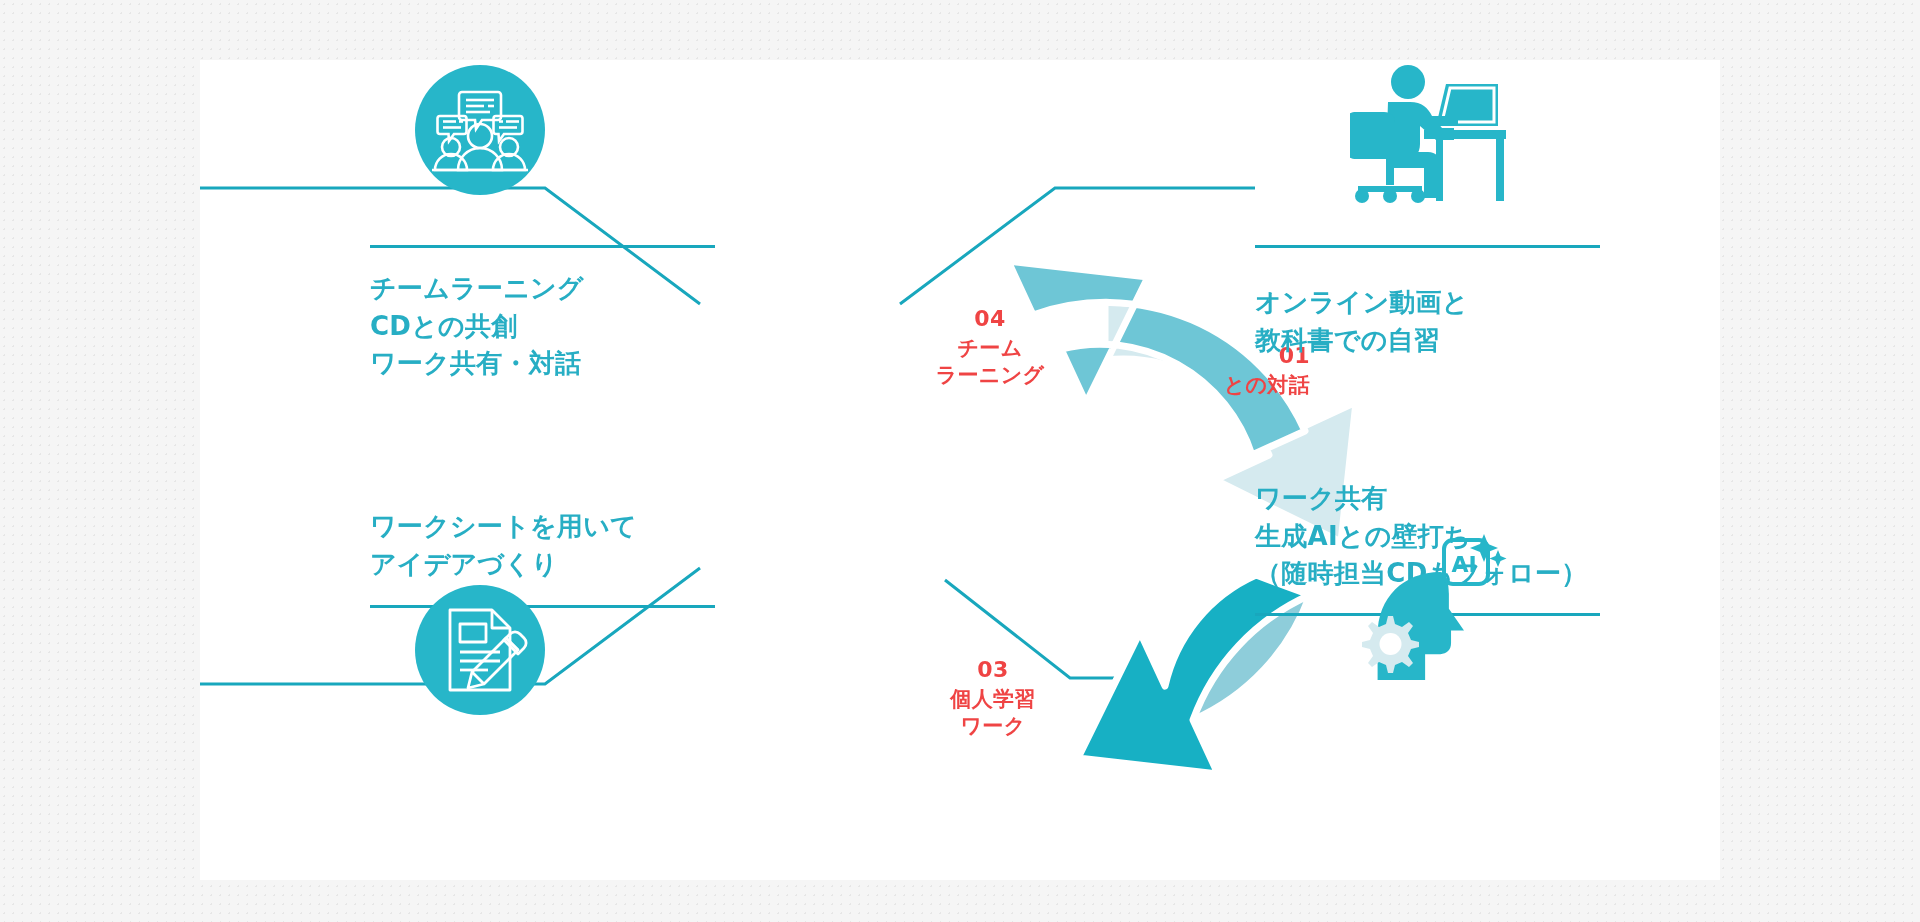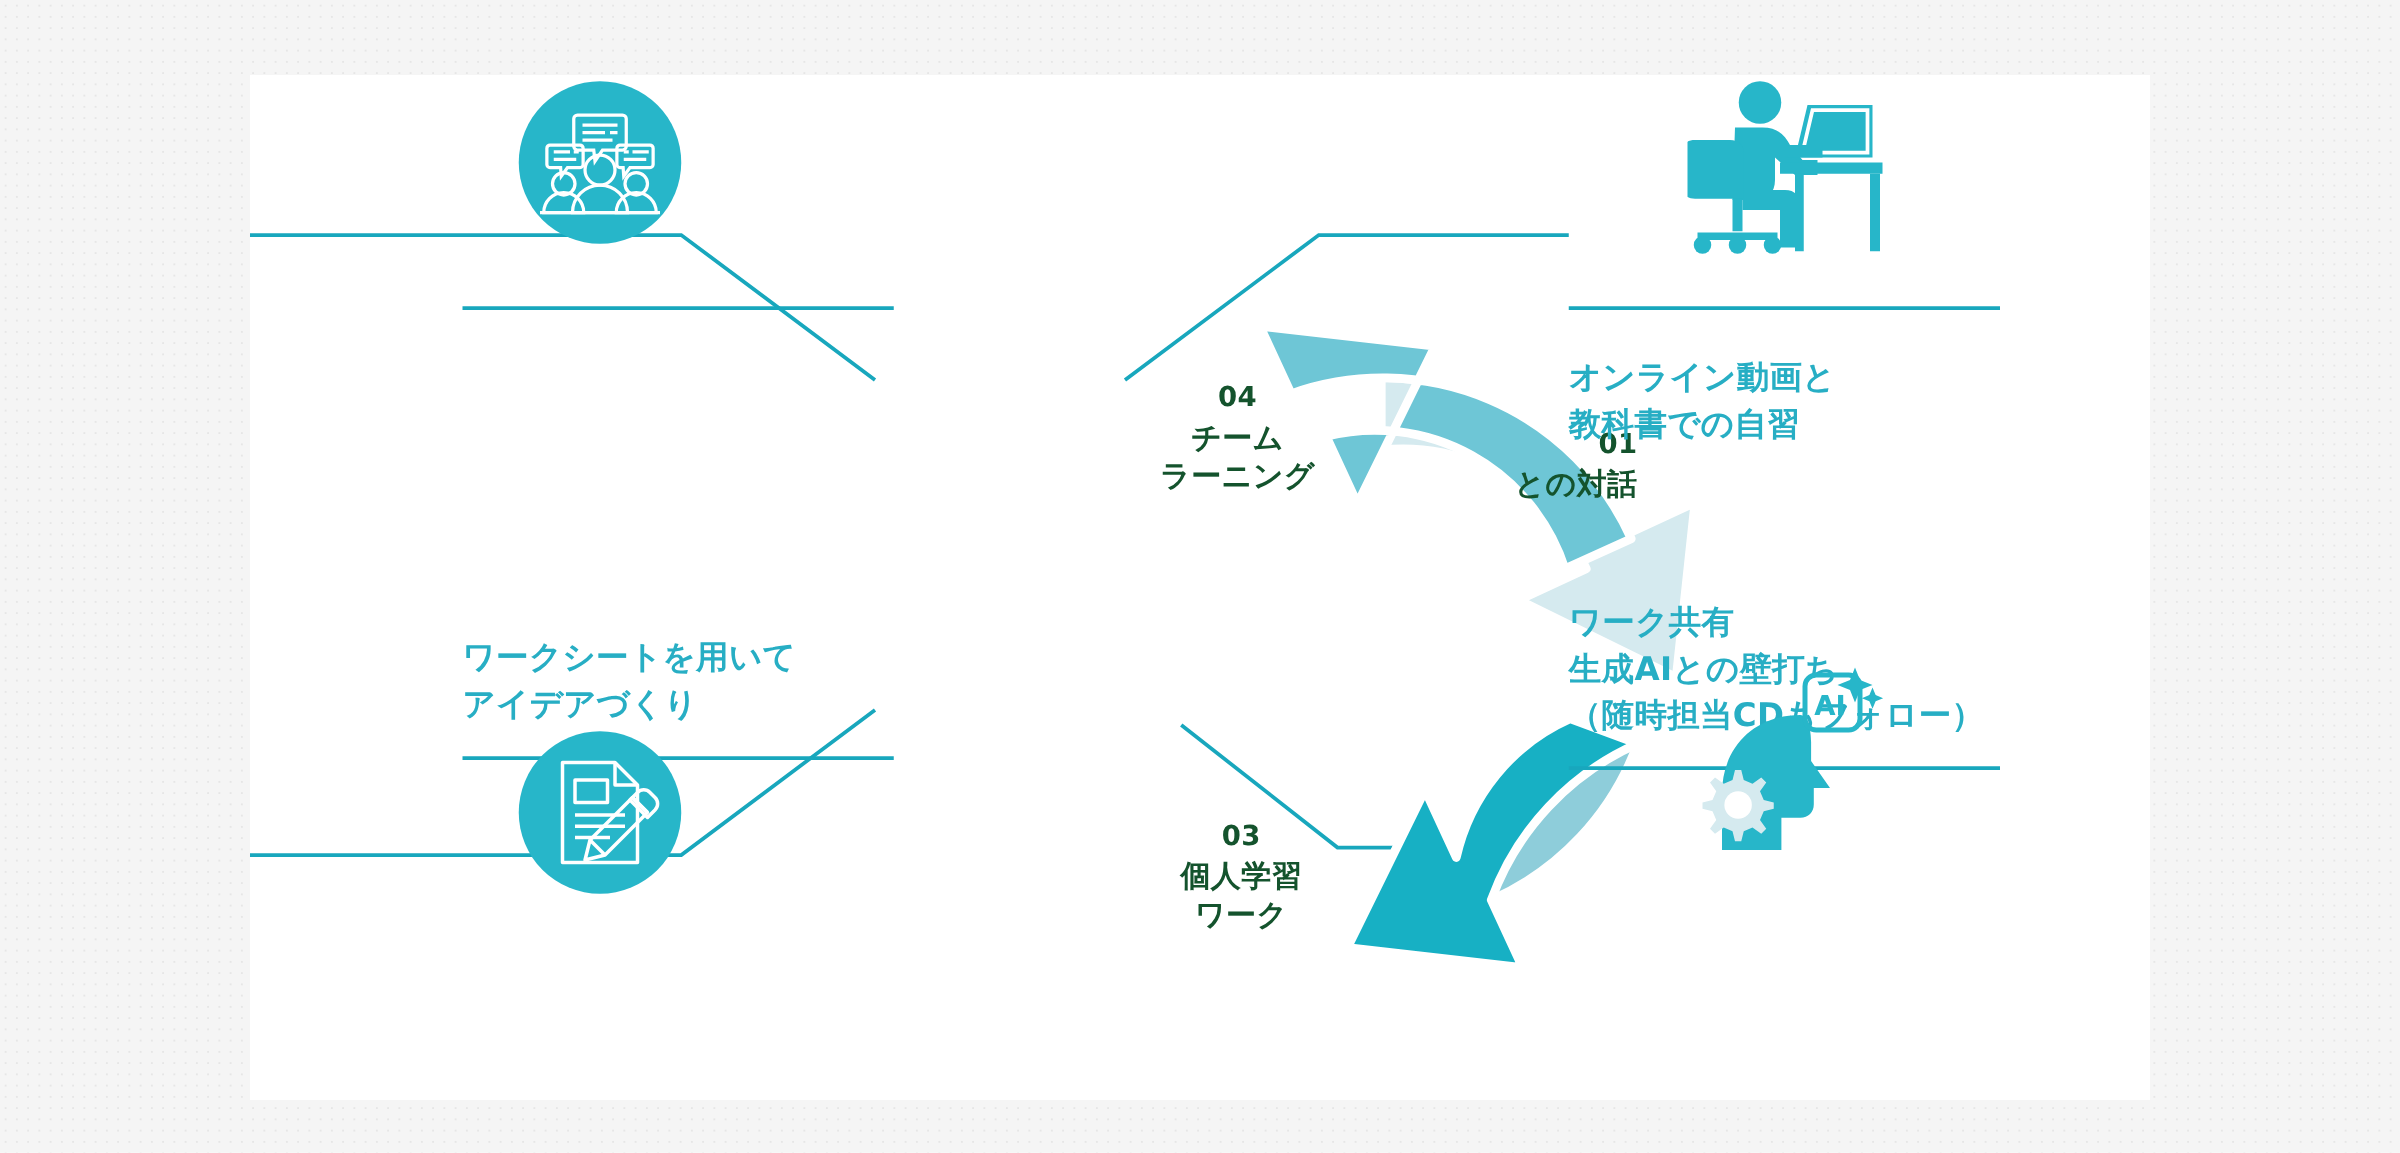--- a/index.html
+++ b/index.html
@@ -27,28 +27,28 @@
   #wheel{
     position:absolute;
     left:590px;top:120px;
     width:630px;height:680px;
   }
   #wheel svg{display:block;width:630px;height:680px;}
 
   .seg-label{
     position:absolute;
     text-align:center;
-    color:#14532d;
+    color:#ef4444;
     font-weight:bold;
     line-height:1.28;
     letter-spacing:.02em;
     pointer-events:none;
   }
   .seg-num{font-size:22px;display:block;margin-bottom:2px;}
-  .seg-txt{font-size:24px;display:block;}
+  .seg-txt{font-size:21px;display:block;}
 
   #label-01{left:330px;top:162px;width:190px;text-align:right;}
   #label-02{left:318px;top:465px;width:210px;}
   #label-03{left:108px;top:476px;width:190px;}
   #label-04{left:100px;top:125px;width:200px;}
 
   
   .callout{position:absolute;}
   .callout .rule{
     height:3px;background:#18a7bd;width:100%;
@@ -156,20 +156,23 @@
 
     <div class="seg-label" id="label-04">
       <span class="seg-num">04</span>
       <span class="seg-txt" style="white-space:pre-line">チーム
 ラーニング</span>
     </div>
   </div>
 
   <div class="callout" id="callout-tl">
     <div class="rule"></div>
+    <div class="txt">チームラーニング
+CDとの共創
+ワーク共有・対話</div>
   </div>
 
   <div class="icon-wrap" id="icon-tl">
     <svg width="140" height="140" viewBox="0 0 140 140">
       <circle cx="70" cy="70" r="65" fill="#27b6c9"></circle>
       <g fill="none" stroke="#ffffff" stroke-width="2.6">
 
         <path d="M52 32 h36 a3 3 0 0 1 3 3 v22 a3 3 0 0 1 -3 3 h-16 l-6 9 l-1 -9 h-13 a3 3 0 0 1 -3 -3 v-22 a3 3 0 0 1 3 -3 z"></path>
         <line x1="56" y1="40" x2="84" y2="40"></line>
         <line x1="56" y1="46" x2="74" y2="46"></line>

